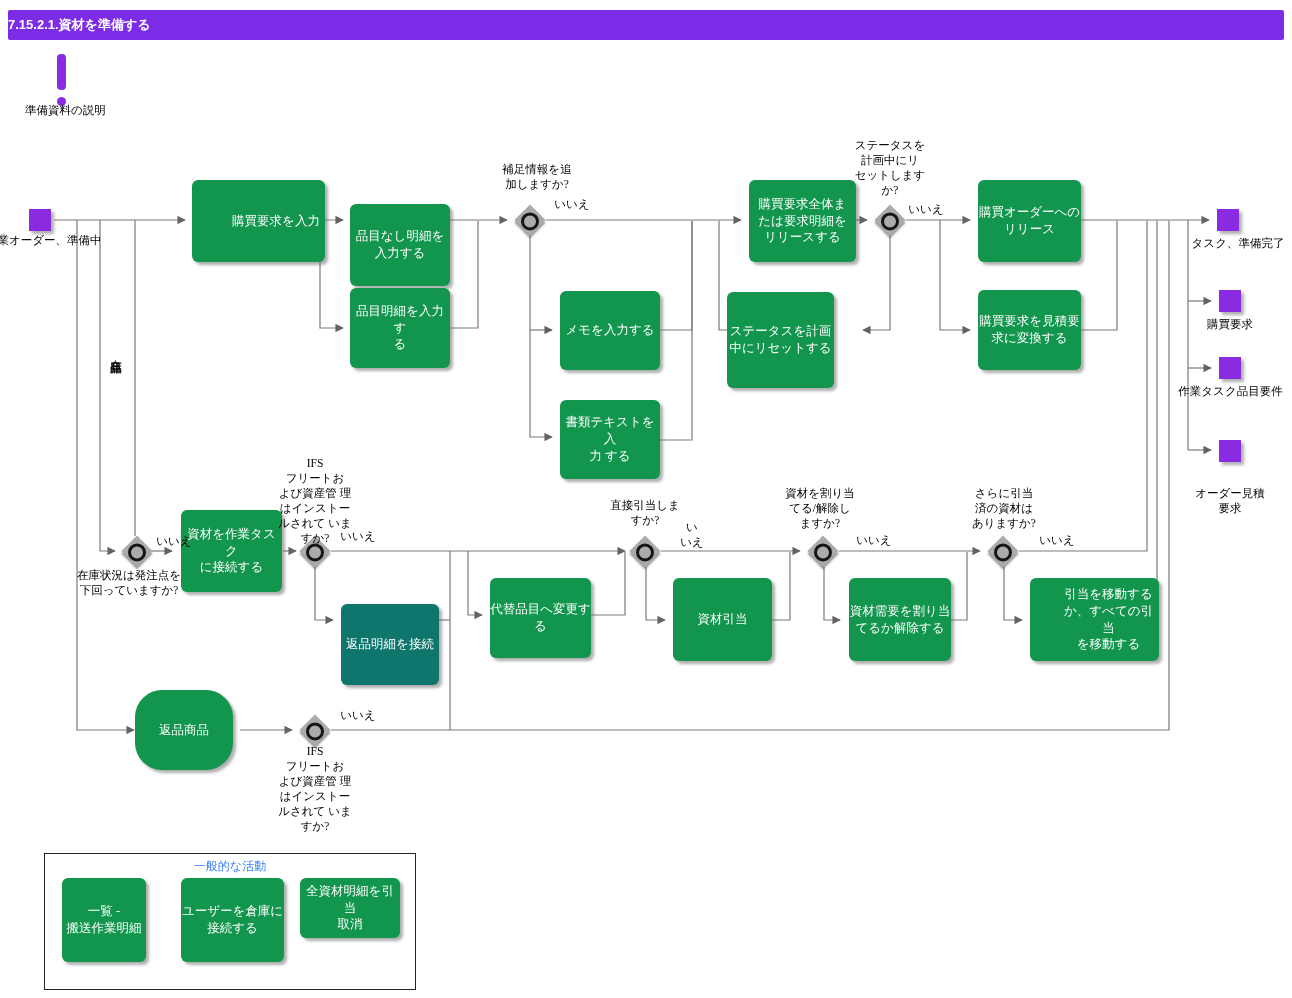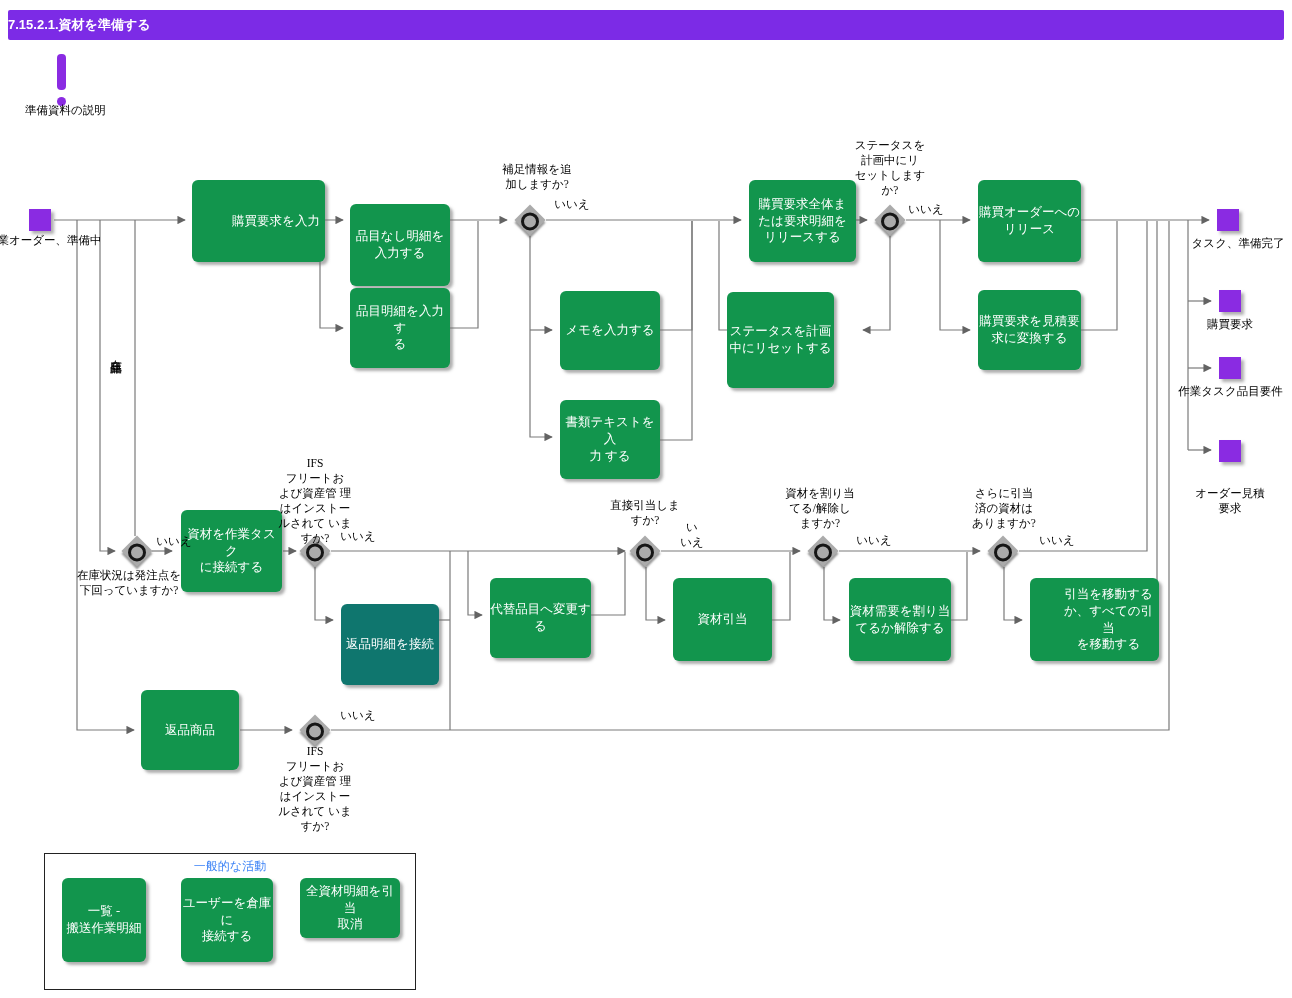--- a/index.html
+++ b/index.html
@@ -115,21 +115,21 @@
 に接続する</div>
       <div class="box" style="left:341px;top:580px;width:98px;height:81px;background:#0f766e;margin-top:24px;">返品明細を接続</div>
       <div class="box" style="left:490px;top:578px;width:101px;height:80px;background:#12954d;">代替品目へ変更す
 る</div>
       <div class="box" style="left:673px;top:578px;width:99px;height:83px;background:#12954d;">資材引当</div>
       <div class="box" style="left:849px;top:578px;width:102px;height:83px;background:#12954d;">資材需要を割り当
 てるか解除する</div>
       <div class="box" style="left:1030px;top:578px;width:101px;height:83px;background:#12954d;padding-left:28px;">引当を移動する
 か、すべての引当
 を移動する</div>
-      <div class="box" style="left:141px;top:690px;width:98px;height:80px;background:#12954d;">返品商品</div>
+      <div class="box" style="left:135px;top:690px;width:98px;height:80px;background:#12954d;border-radius:27px;">返品商品</div>
       <div class="gw" style="left:519px;top:209px;">
         <div class="ring"></div>
       </div>
       <div class="lbl" style="left:495px;top:162px;width:84px;">補足情報を追
 加しますか?</div>
       <div class="lbl" style="left:552px;top:197px;width:40px;">いいえ</div>
       <div class="gw" style="left:879px;top:209px;">
         <div class="ring"></div>
       </div>
       <div class="lbl" style="left:851px;top:138px;width:78px;">ステータスを
@@ -196,20 +196,20 @@
       <div class="lbl" style="left:1190px;top:486px;width:80px;">オーダー見積
 要求</div>
     </div>
 
   <div class="legend">
     <div class="ltitle">一般的な活動</div>
   </div>
   <div id="legend-nodes">
       <div class="box" style="left:62px;top:878px;width:84px;height:84px;background:#12954d;">一覧 -
 搬送作業明細</div>
-      <div class="box" style="left:181px;top:878px;width:92px;height:84px;background:#12954d;">ユーザーを倉庫に
+      <div class="box" style="left:181px;top:878px;width:103px;height:84px;background:#12954d;">ユーザーを倉庫に
 接続する</div>
       <div class="box" style="left:300px;top:878px;width:100px;height:60px;background:#12954d;">全資材明細を引当
 取消</div>
     </div>
 
   <div class="vert" style="left:107px;top:350px;height:46px;">在庫品目</div>
 </div>
 
 </body></html>

